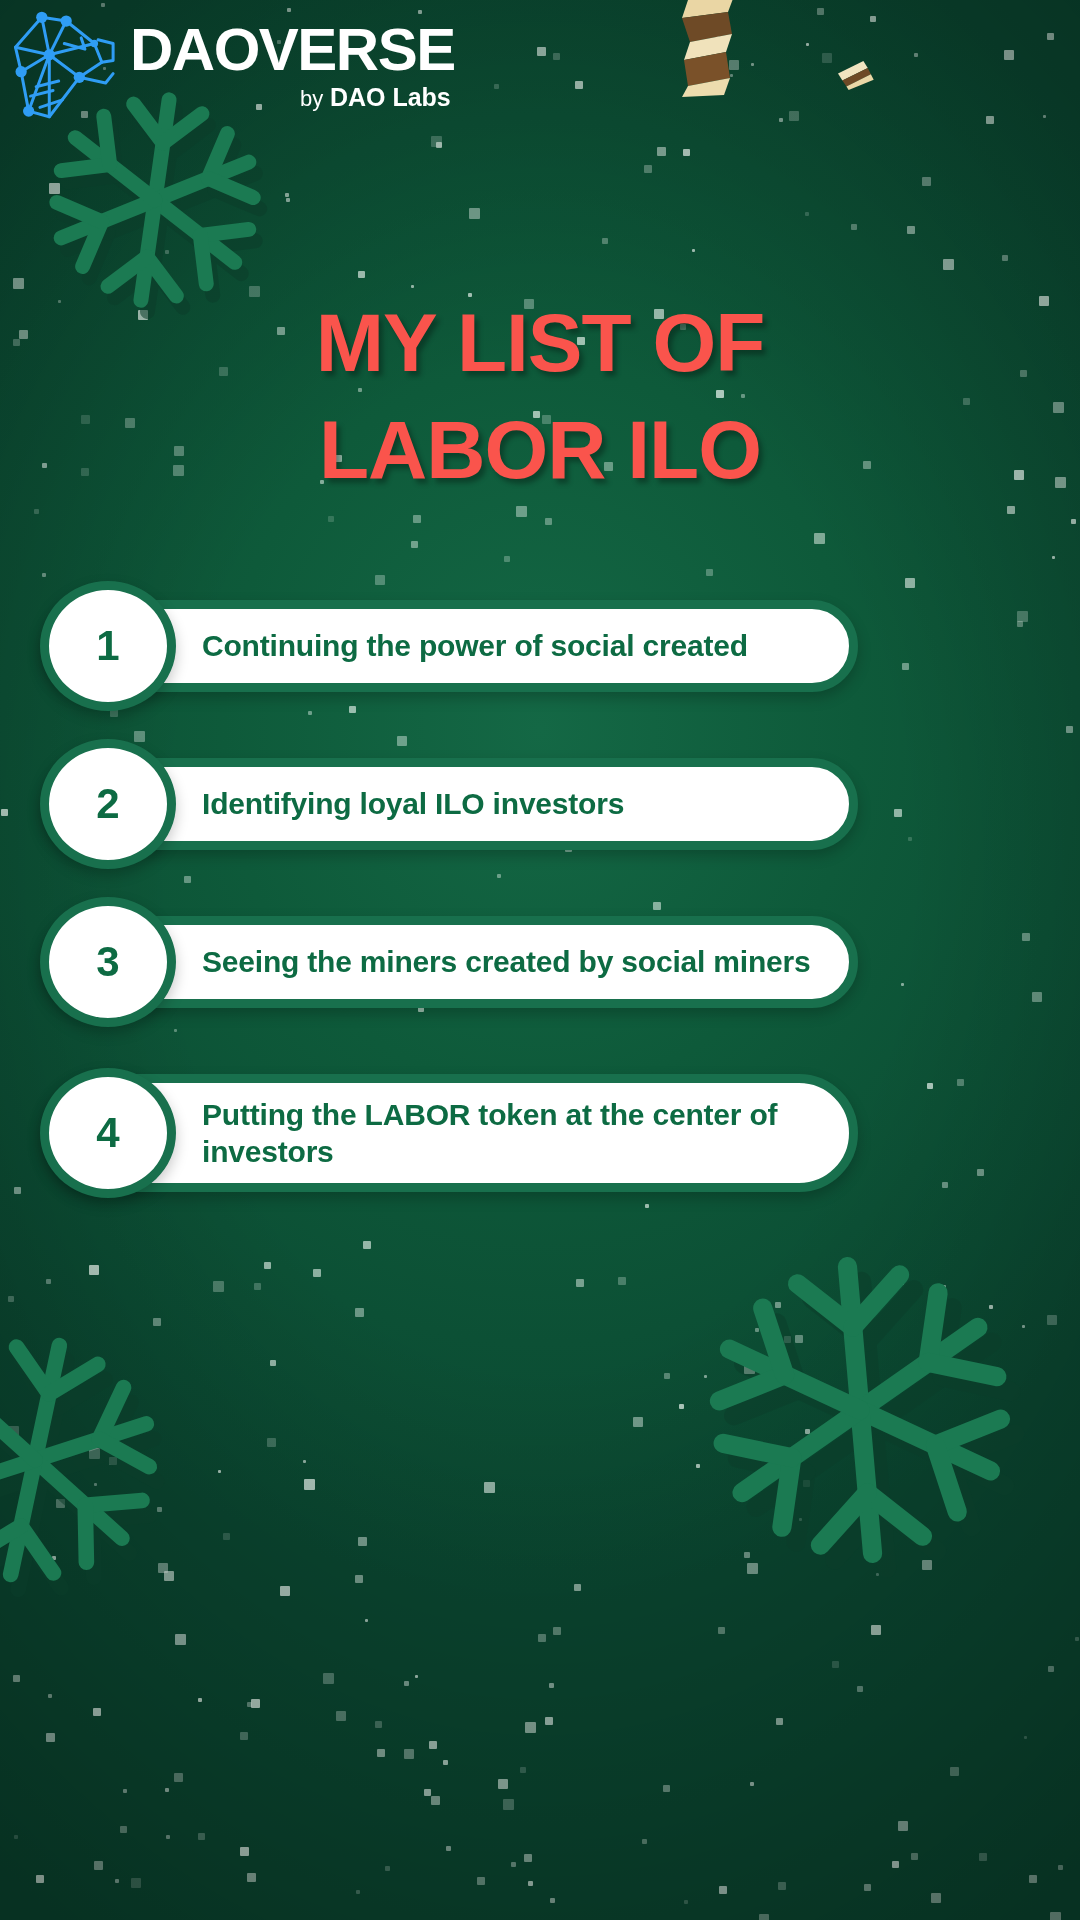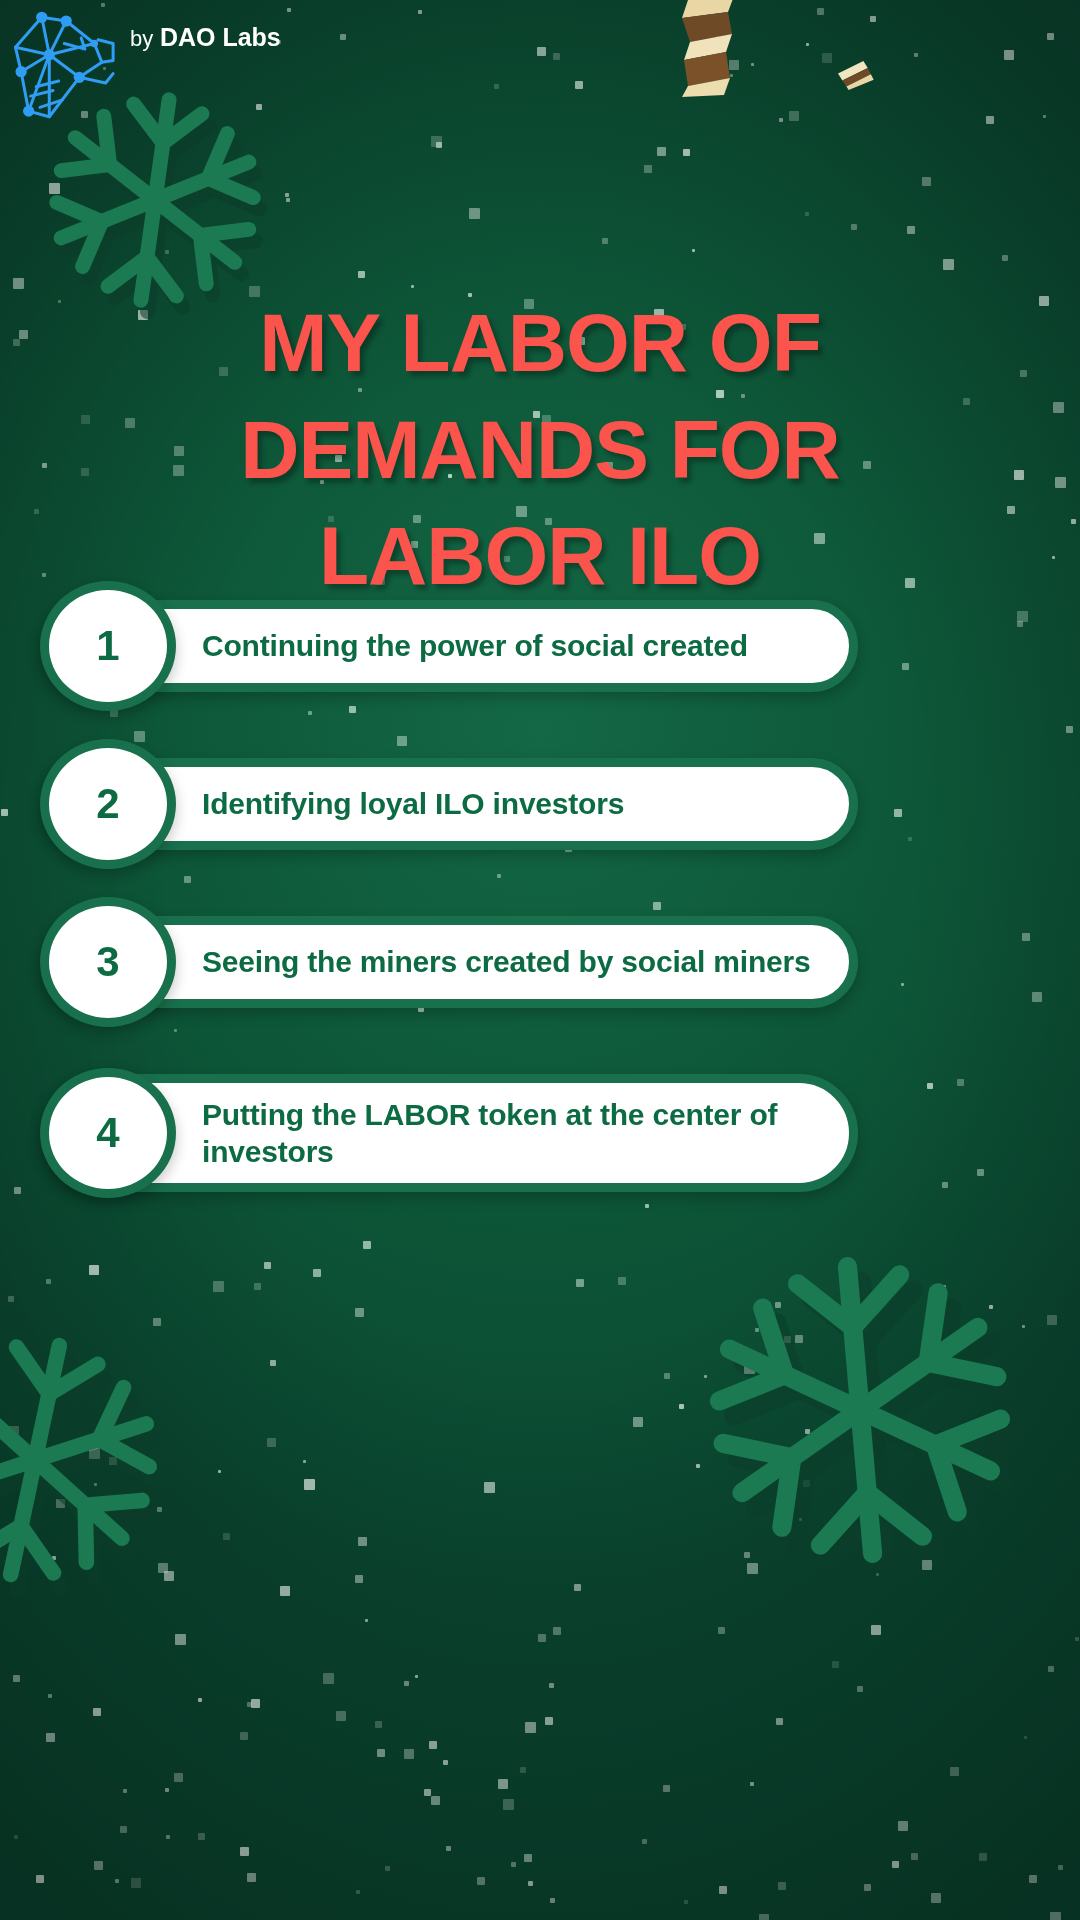--- a/index.html
+++ b/index.html
@@ -662,30 +662,30 @@
         <circle cx="62" cy="16" r="6"></circle>
         <circle cx="14" cy="70" r="6"></circle>
         <circle cx="44" cy="52" r="6"></circle>
         <circle cx="76" cy="76" r="6"></circle>
         <circle cx="22" cy="112" r="6"></circle>
         <circle cx="92" cy="40" r="4"></circle>
       </g>
     </svg>
   </div>
   <div id="logo-text">
+    <div id="logo-word">DAOVERSE</div>
     <div id="logo-sub">
       <span class="by">by</span>
       <span class="labs">DAO Labs</span>
     </div>
   </div>
 </div>
 
 <div id="title">
-  <div class="line">MY LABOR OF</div>
-  <div class="line">DEMANDS FOR</div>
+  <div class="line">MY LIST OF</div>
   <div class="line">LABOR ILO</div>
 </div>
 
 <div id="list">
 
   <div class="row">
     <div class="pill"></div>
     <div class="pill-text">Continuing the power of social created</div>
     <div class="badge">1</div>
   </div>

